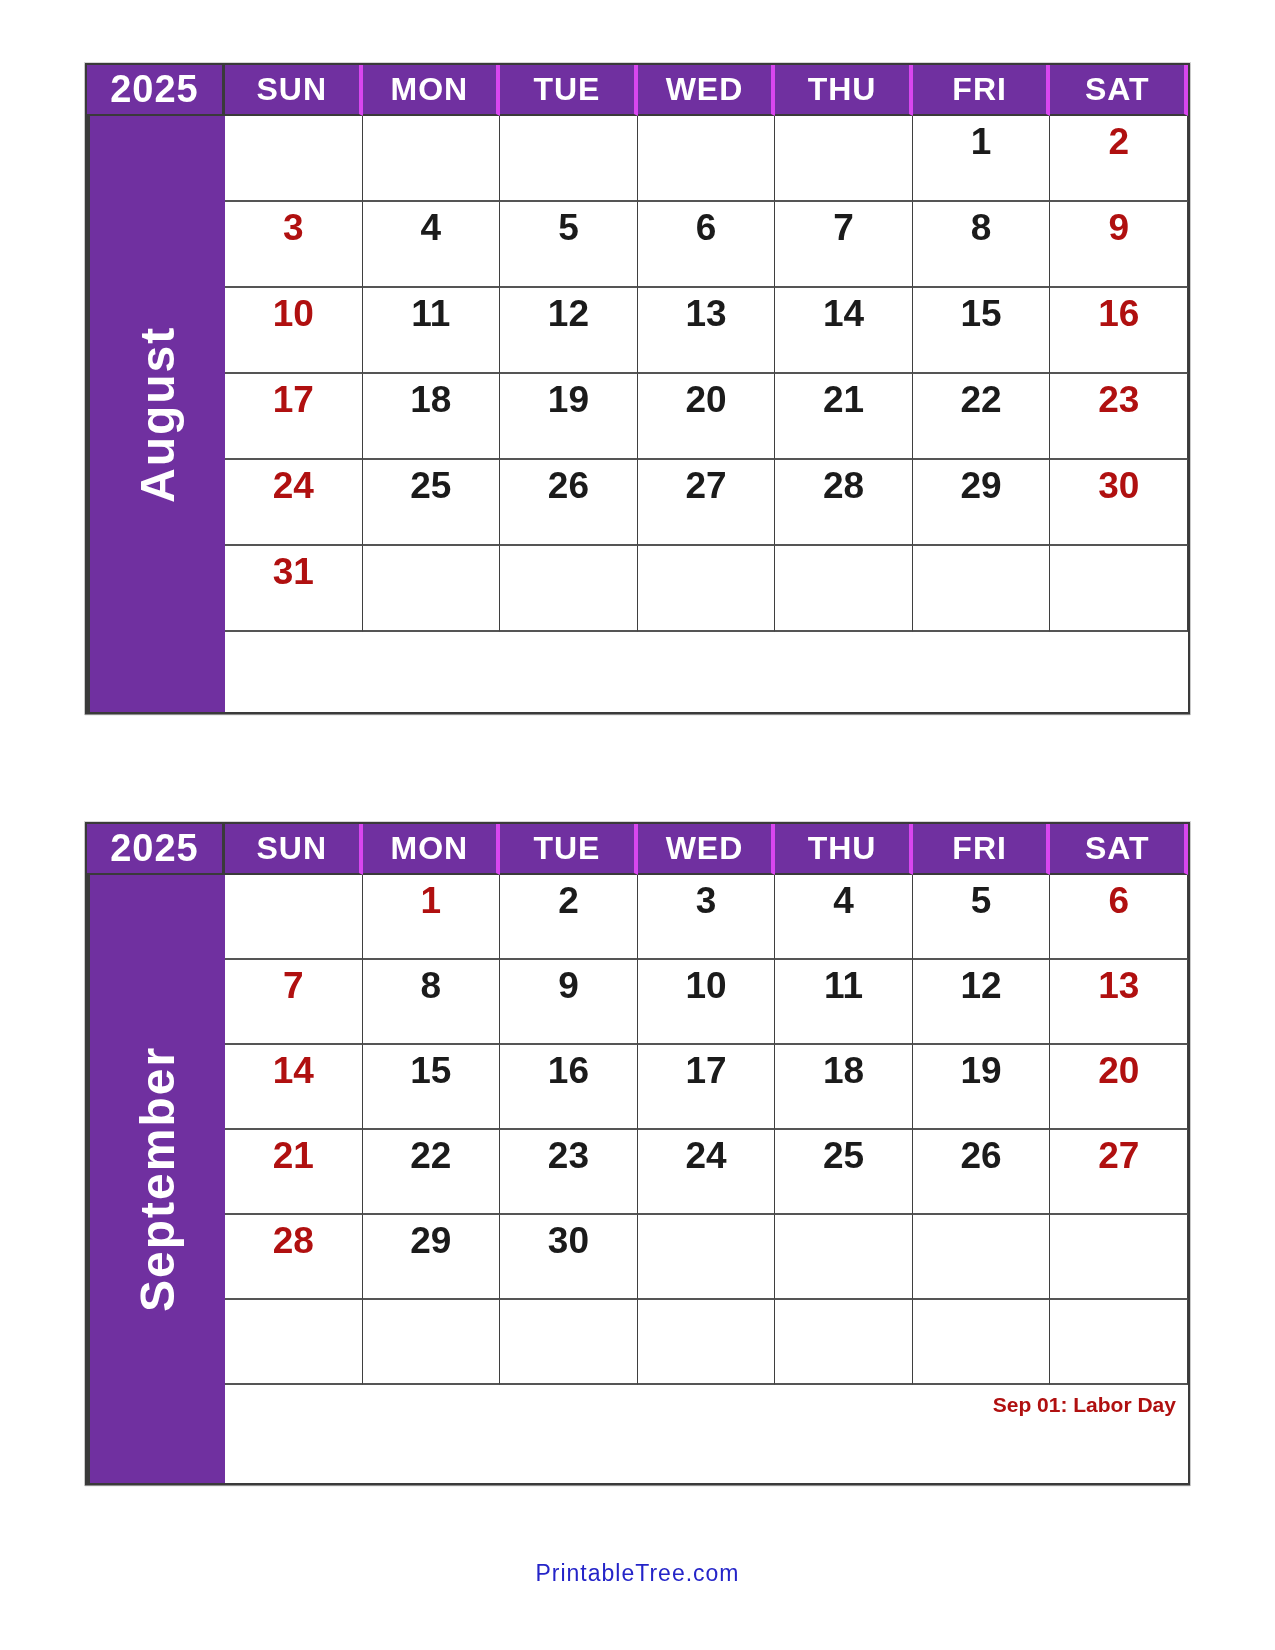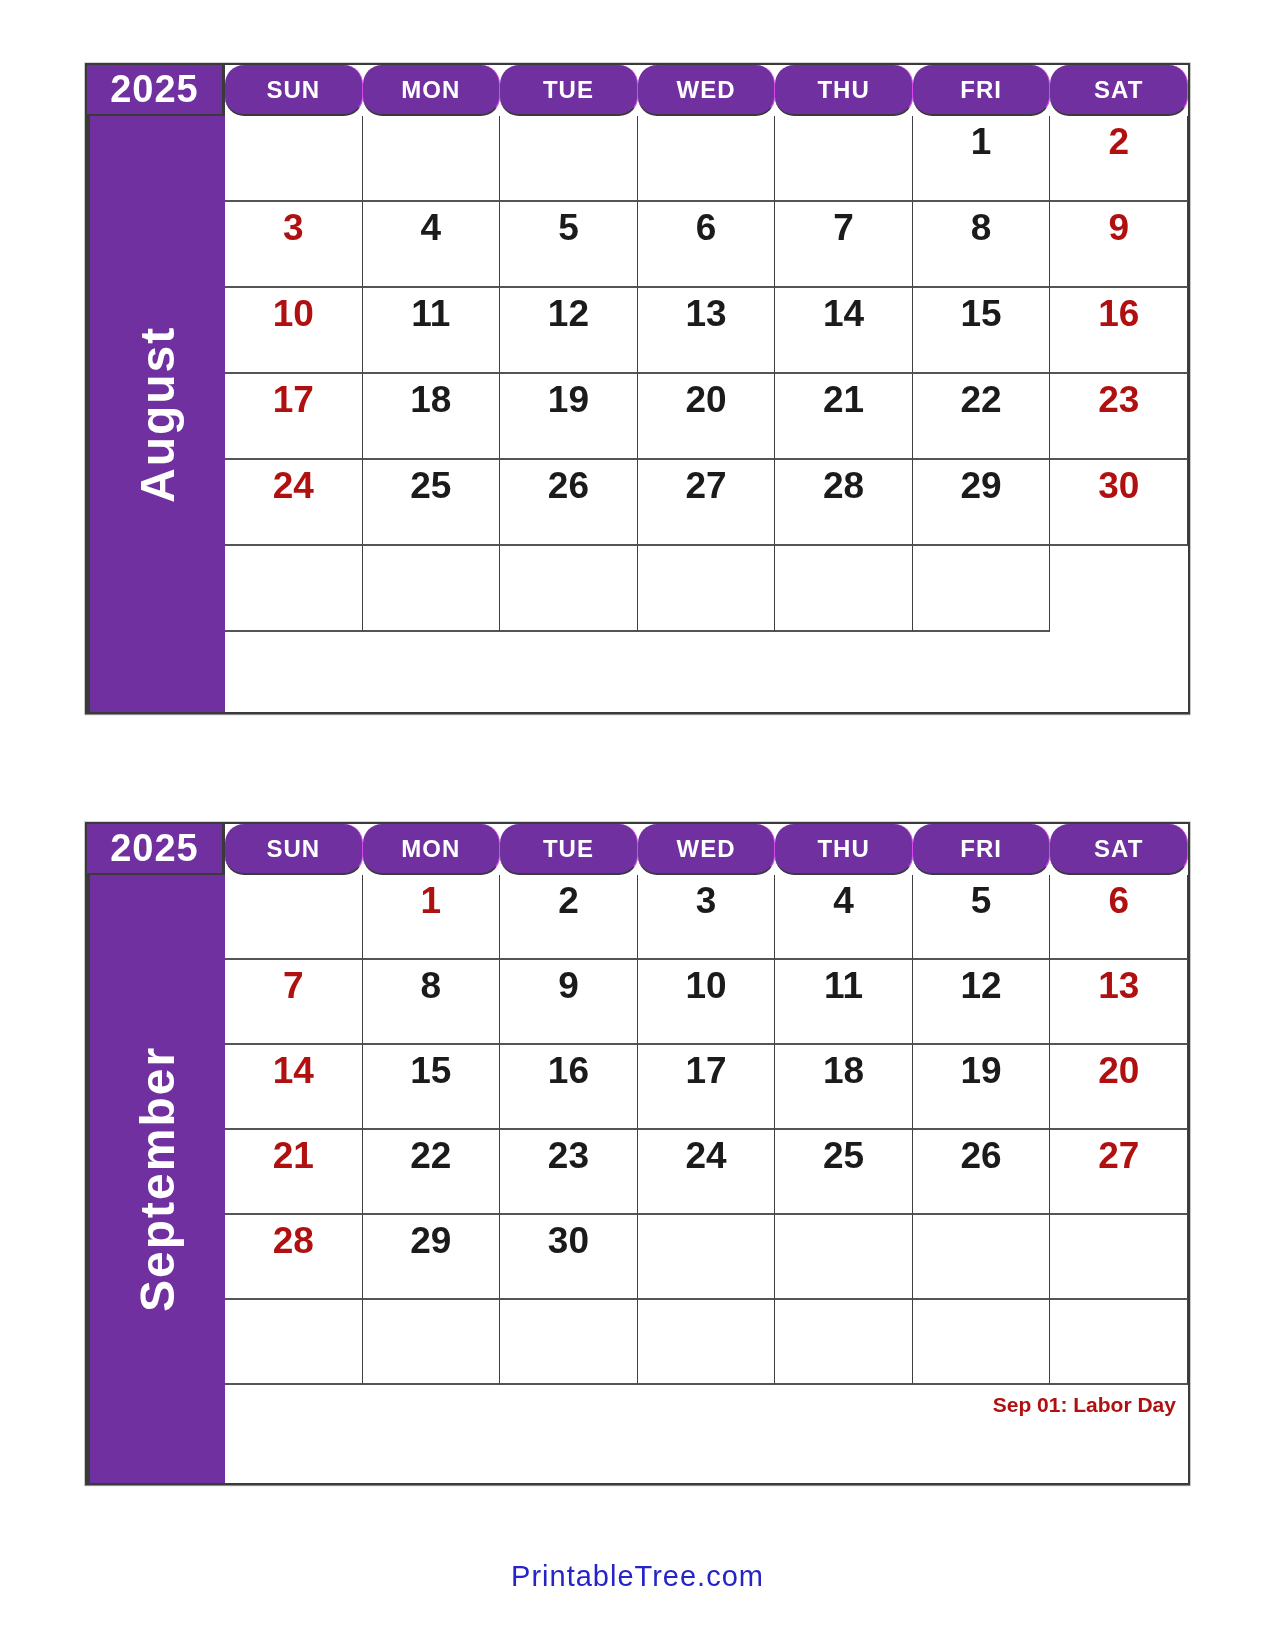--- a/index.html
+++ b/index.html
@@ -34,24 +34,23 @@
     font-weight:bold;
     border-bottom:2px solid #3a3a3a;
   }
   .year{
     grid-row:1;grid-column:1;
     font-size:38px;
     letter-spacing:1px;
     border-right:3px solid #3a3a3a;
   }
   .dow{
-    font-size:24px;
+    font-size:32px;
     letter-spacing:1px;
-    border-right:1px solid #d946ef;
-    border-radius:19px;
+    border-right:4px solid #d946ef;
   }
   .month{
     grid-row:2 / span 7;
     grid-column:1;
     background:var(--purple,#7030A0);
     color:var(--header_text,#ffffff);
     border-right:3px solid #3a3a3a;
     display:flex;align-items:center;justify-content:center;
     writing-mode:vertical-rl;
     transform:rotate(180deg);
@@ -82,21 +81,21 @@
     color:var(--holiday_red,#B01010);
     text-align:right;
   }
   .footer{
     position:absolute;
     top:1560px;left:0;
     width:100%;
     text-align:center;
   }
   .footer span{
-    font-size:29px;
+    font-size:23px;
     color:var(--link_blue,#2424C8);
     letter-spacing:1px;
     cursor:pointer;
   }
 </style>
 </head>
 <body style="--purple: #7030A0; --header_text: #ffffff; --weekend_red: #B01010; --holiday_red: #B01010; --weekday_black: #1b1b1b; --grid_line: #3f3f3f; --link_blue: #2424C8;">
 
 <div class="page">
 
@@ -139,20 +138,21 @@
       <div class="cell day">21</div>
       <div class="cell day">22</div>
       <div class="cell day red">23</div>
       <div class="cell day red">24</div>
       <div class="cell day">25</div>
       <div class="cell day">26</div>
       <div class="cell day">27</div>
       <div class="cell day">28</div>
       <div class="cell day">29</div>
       <div class="cell day red">30</div>
+      <div class="cell day red">31</div>
       <div class="cell day"></div>
       <div class="cell day"></div>
       <div class="cell day"></div>
       <div class="cell day"></div>
       <div class="cell day"></div>
       <div class="cell day"></div>
       <div class="cell notes"></div>
     </section>
 
   <section class="calendar cal-sep">

